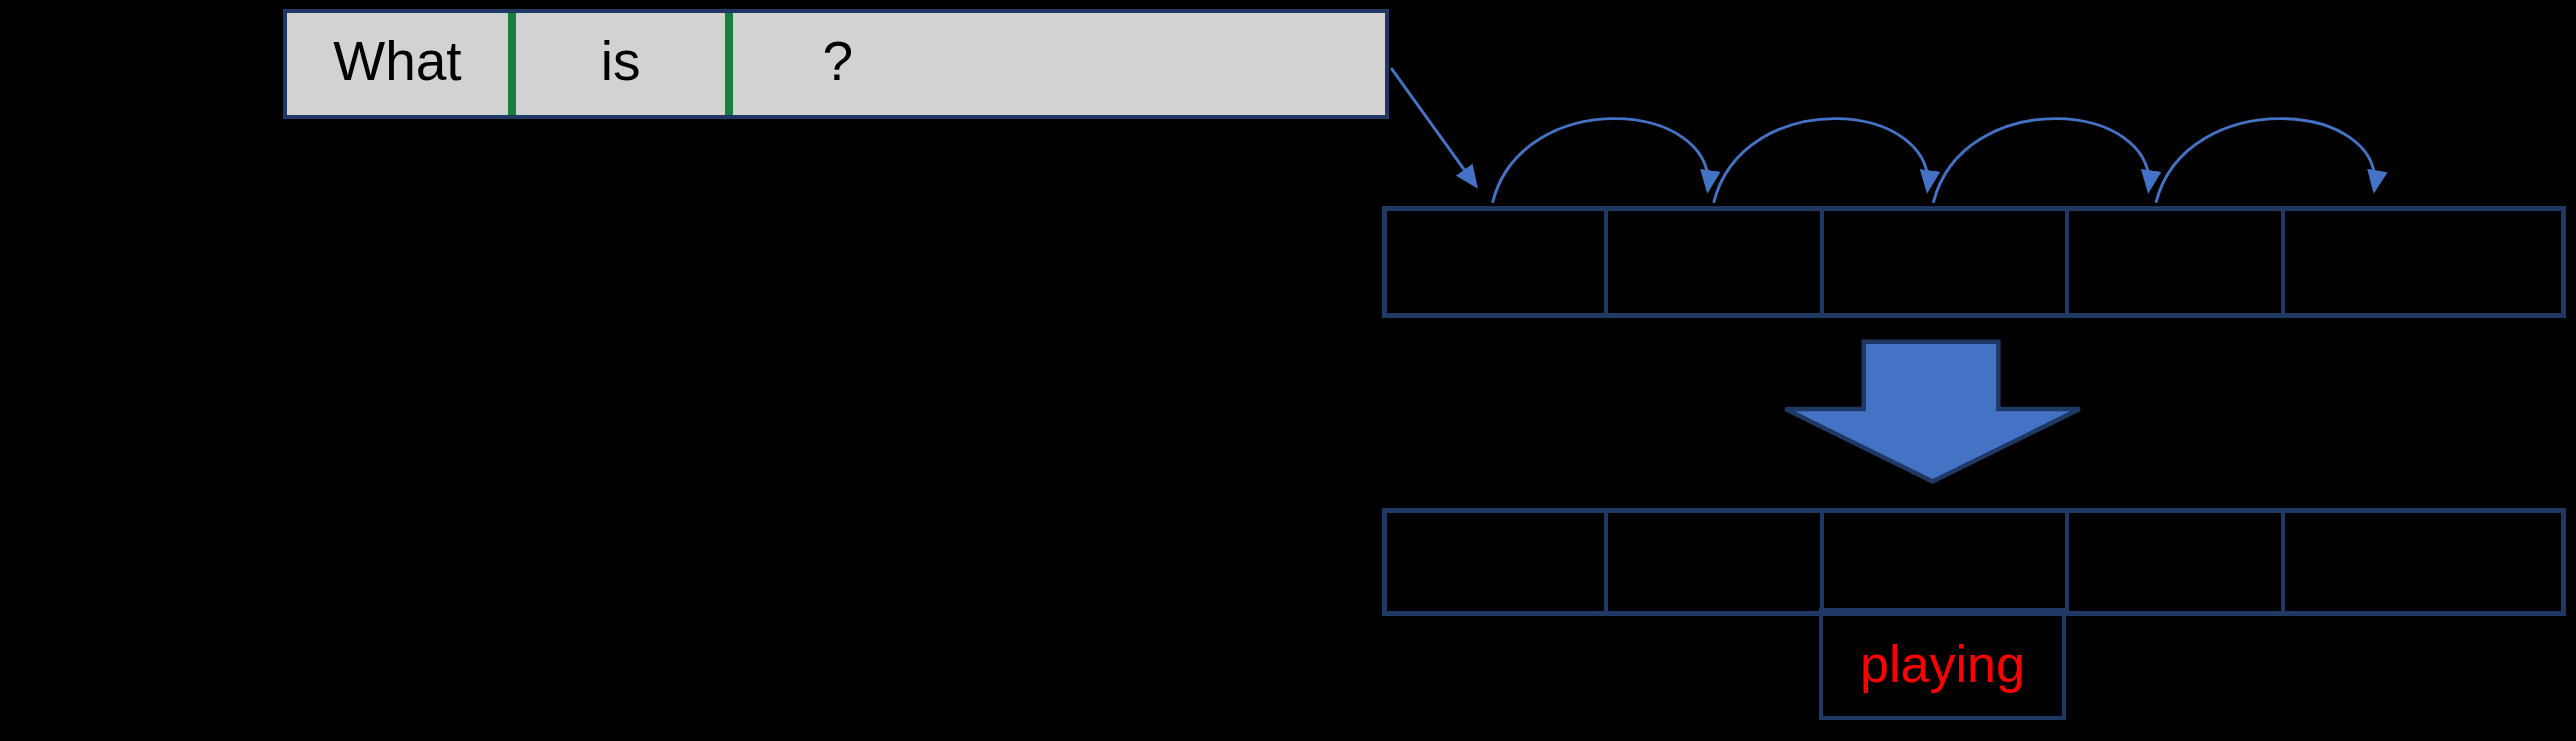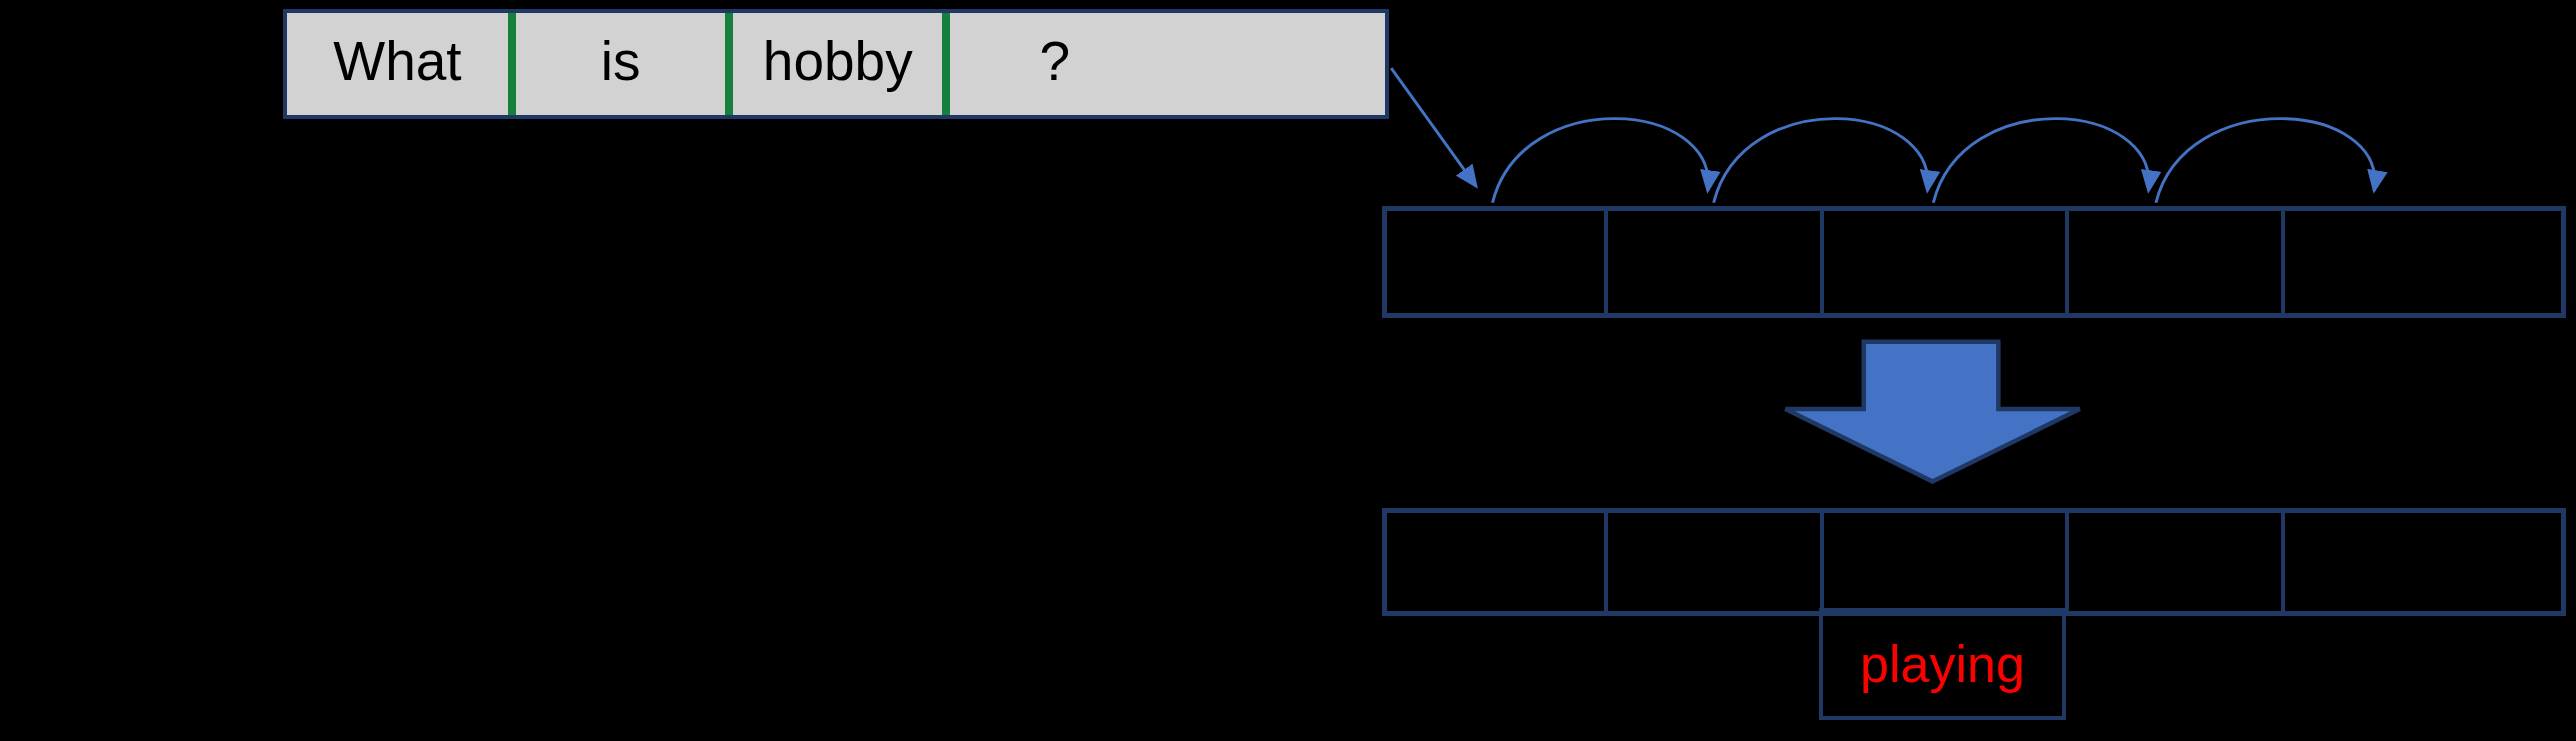--- a/index.html
+++ b/index.html
@@ -82,21 +82,20 @@
   }
 </style>
 </head>
 <body>
 
 <div class="canvas">
 
   <div class="word-table">
     <div class="word-cell">What</div>
     <div class="word-cell">is</div>
-    <div class="word-cell">hobby</div>
     <div class="word-cell">?</div>
   </div>
 
   <div class="box-row row-hidden">
     <div class="box-cell"></div>
     <div class="box-cell"></div>
     <div class="box-cell"></div>
     <div class="box-cell"></div>
     <div class="box-cell"></div>
   </div>

